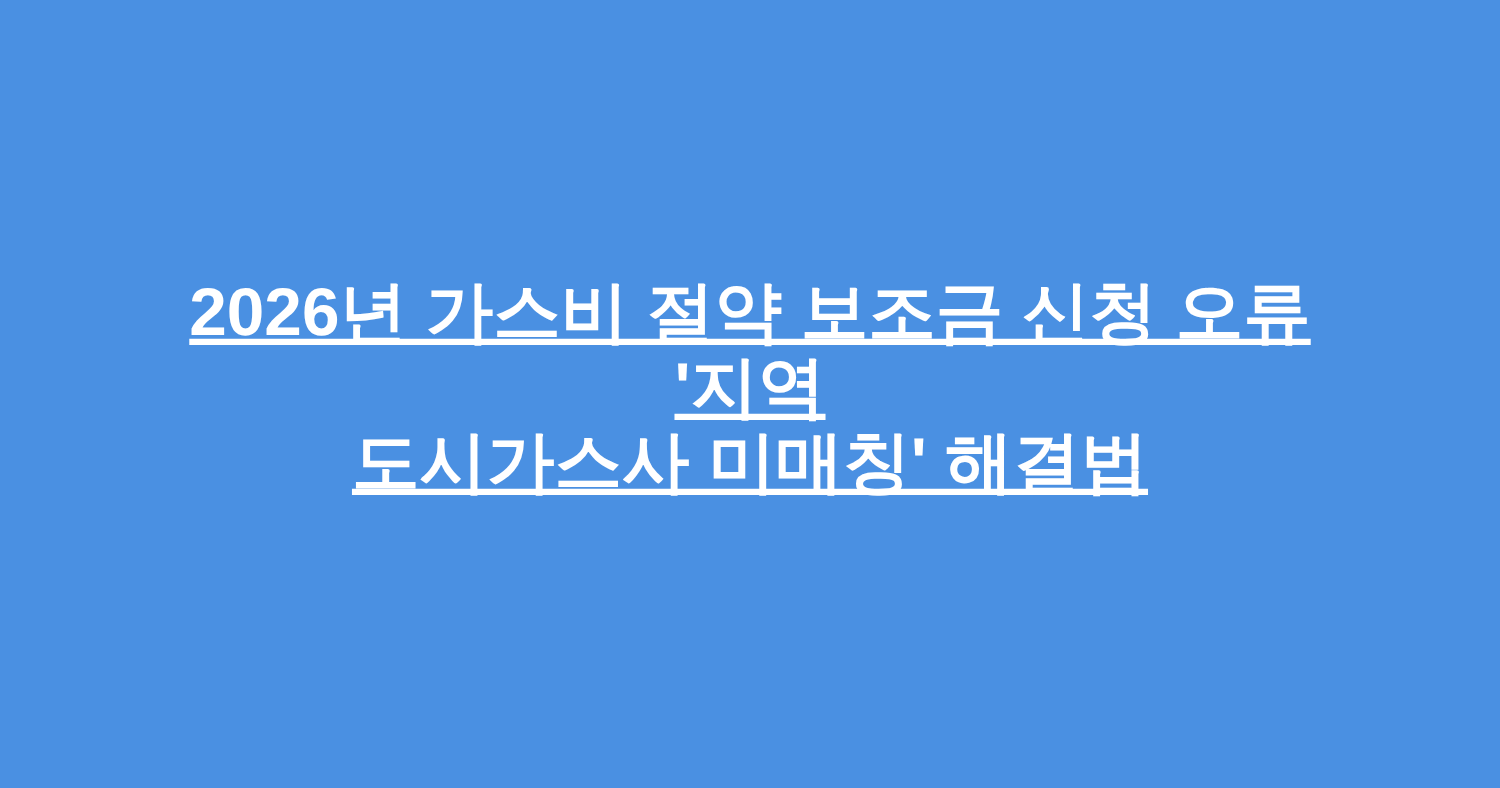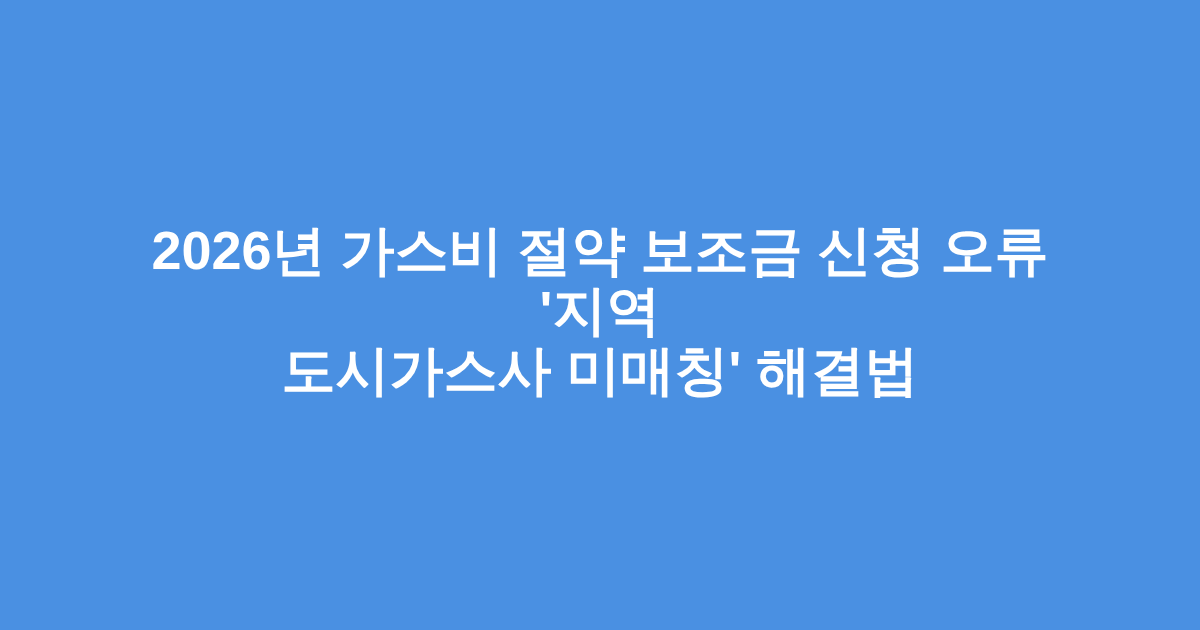--- a/index.html
+++ b/index.html
@@ -35,20 +35,21 @@
     padding: 0;
     color: #ffffff;
     font-family: "Liberation Sans", "DejaVu Sans", sans-serif;
     font-size: 54px;
     font-weight: 700;
     line-height: 60px;
     letter-spacing: 0px;
     white-space: pre-line;
     word-break: keep-all;
     text-align: center;
+    text-decoration: underline;
     -webkit-font-smoothing: antialiased;
   }
 </style>
 </head>
 <body>
 
 <div id="og-card">
   <div id="title-block">
     <h1 id="card-title">2026년 가스비 절약 보조금 신청 오류 '지역
 도시가스사 미매칭' 해결법</h1>

